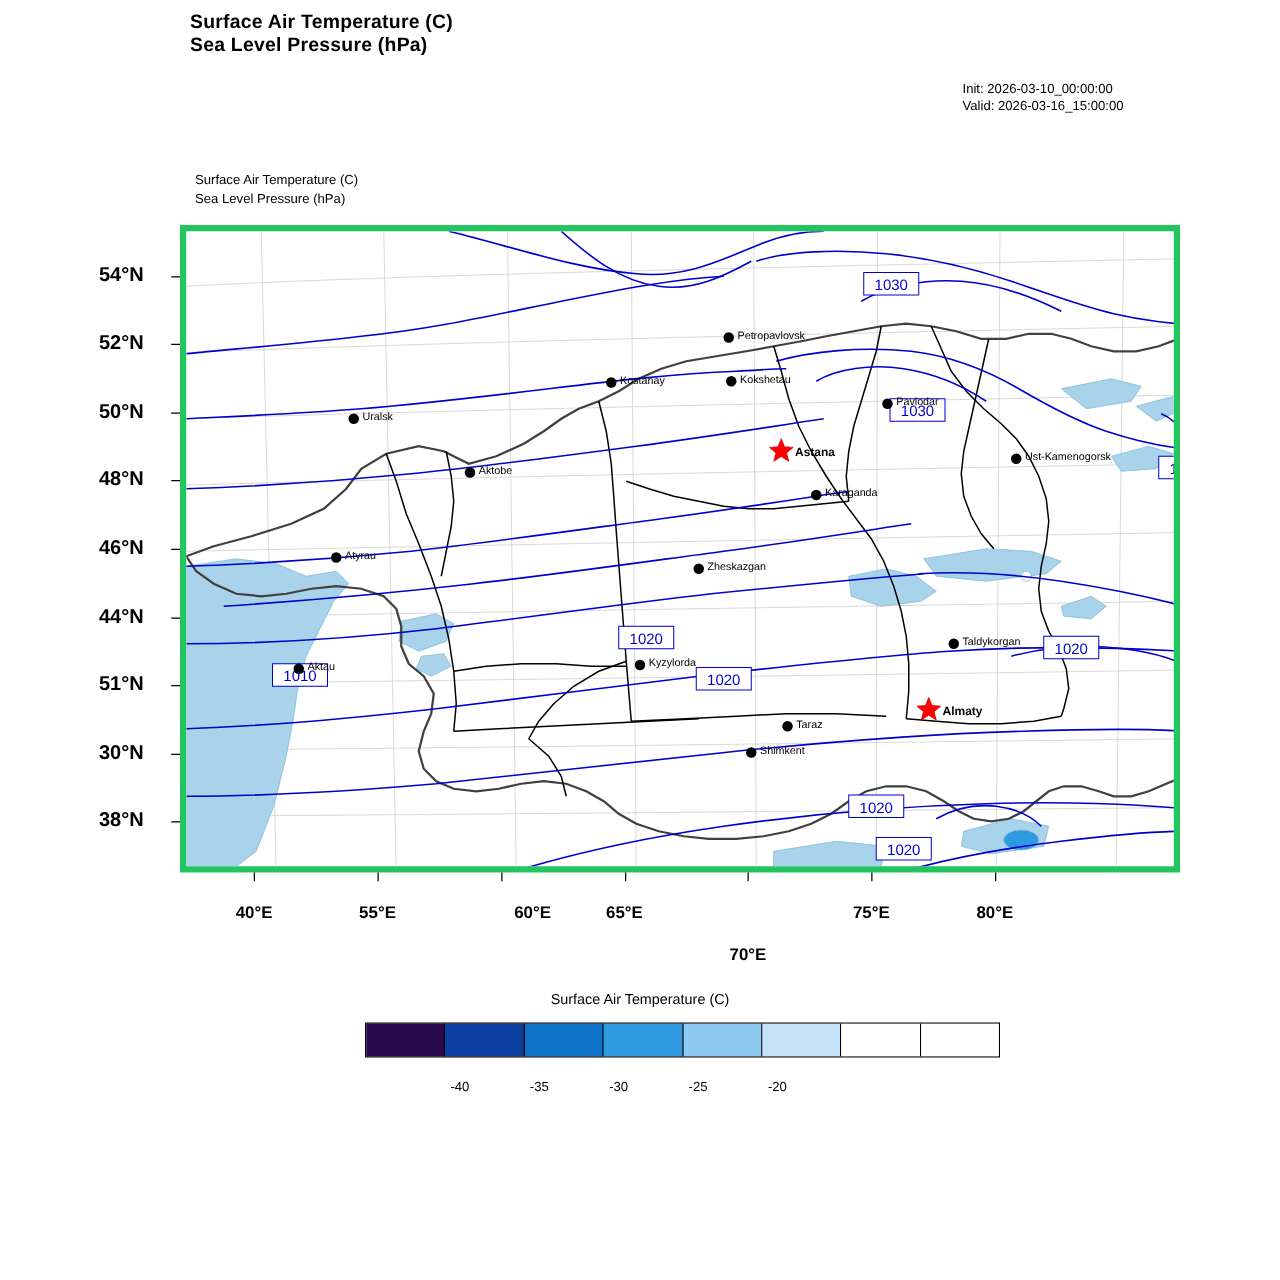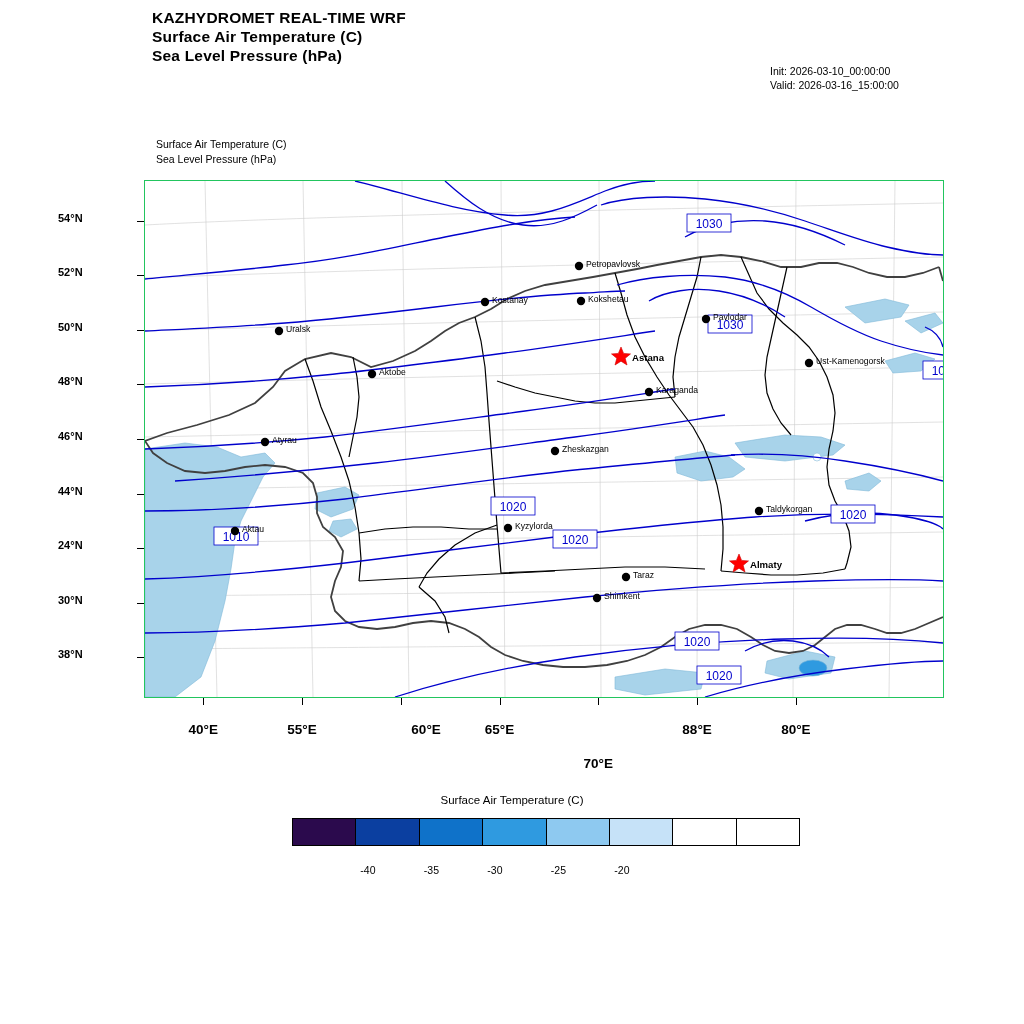--- a/index.html
+++ b/index.html
@@ -11,44 +11,43 @@
     position:relative;
     overflow:hidden;
   }
   .title-block{position:absolute;left:152px;top:8px;}
   .title-line{font-size:15.5px;font-weight:bold;line-height:19px;letter-spacing:0.2px;}
   .init-block{position:absolute;left:770px;top:64px;font-size:10.5px;line-height:14px;}
   .sub-block{position:absolute;left:156px;top:137px;font-size:10.5px;line-height:15px;}
 
   .map-frame{
     position:absolute;left:144px;top:180px;width:800px;height:518px;
-    border:1px solid #22c55e;box-sizing:border-box;background:#fff;overflow:hidden;
+    border:5px solid #22c55e;box-sizing:border-box;background:#fff;overflow:hidden;
   }
   .map-svg{position:absolute;left:0;top:0;}
 
-  .lat-label{position:absolute;font-size:11px;font-weight:bold;text-align:left;width:78px;}
+  .lat-label{position:absolute;font-size:16px;font-weight:bold;text-align:center;width:78px;}
   .lon-label{position:absolute;font-size:13.5px;font-weight:bold;text-align:center;width:80px;}
 
   .cb-title{position:absolute;left:0;top:794px;width:1024px;text-align:center;font-size:11.5px;}
   .colorbar{position:absolute;left:292px;top:818px;width:508px;height:28px;border:1px solid #000;box-sizing:border-box;display:flex;}
   .cb-cell{flex:1 1 0;height:100%;}
   .cb-ticks{position:absolute;left:292px;top:848px;width:508px;height:30px;}
   .cb-tick{position:absolute;font-size:10.5px;text-align:right;width:40px;top:16px;}
 
   .city-dot{fill:#000;}
   .city-star{fill:#ff0000;stroke:#d00000;stroke-width:0.6;}
   .city-text{font-family:"Liberation Sans", sans-serif;font-size:8.6px;fill:#000;}
   .city-text-cap{font-family:"Liberation Sans", sans-serif;font-size:9.6px;font-weight:bold;fill:#000;}
   .iso-label{font-family:"Liberation Sans", sans-serif;font-size:12px;fill:#0000cc;font-weight:normal;}
 </style>
 </head>
 <body>
 
 <div class="title-block">
-  <div class="title-line">KAZHYDROMET REAL-TIME WRF</div>
   <div class="title-line">Surface Air Temperature  (C)</div>
   <div class="title-line">Sea Level Pressure  (hPa)</div>
 </div>
 
 <div class="init-block">
   <div>Init: 2026-03-10_00:00:00</div>
   <div>Valid: 2026-03-16_15:00:00</div>
 </div>
 
 <div class="sub-block">
@@ -253,21 +252,21 @@
         </g>
     </g>
   </svg>
 </div>
 
 <div id="lat-labels">
     <div class="lat-label" style="left: 58px; top: 648.105px;">38°N</div>
     <div style="position: absolute; width: 7px; height: 1px; background: rgb(0, 0, 0); left: 137px; top: 657.105px;"></div>
     <div class="lat-label" style="left: 58px; top: 593.579px;">30°N</div>
     <div style="position: absolute; width: 7px; height: 1px; background: rgb(0, 0, 0); left: 137px; top: 602.579px;"></div>
-    <div class="lat-label" style="left: 58px; top: 539.053px;">24°N</div>
+    <div class="lat-label" style="left: 58px; top: 539.053px;">51°N</div>
     <div style="position: absolute; width: 7px; height: 1px; background: rgb(0, 0, 0); left: 137px; top: 548.053px;"></div>
     <div class="lat-label" style="left: 58px; top: 484.526px;">44°N</div>
     <div style="position: absolute; width: 7px; height: 1px; background: rgb(0, 0, 0); left: 137px; top: 493.526px;"></div>
     <div class="lat-label" style="left: 58px; top: 430px;">46°N</div>
     <div style="position: absolute; width: 7px; height: 1px; background: rgb(0, 0, 0); left: 137px; top: 439px;"></div>
     <div class="lat-label" style="left: 58px; top: 375.474px;">48°N</div>
     <div style="position: absolute; width: 7px; height: 1px; background: rgb(0, 0, 0); left: 137px; top: 384.474px;"></div>
     <div class="lat-label" style="left: 58px; top: 320.947px;">50°N</div>
     <div style="position: absolute; width: 7px; height: 1px; background: rgb(0, 0, 0); left: 137px; top: 329.947px;"></div>
     <div class="lat-label" style="left: 58px; top: 266.421px;">52°N</div>
@@ -279,21 +278,21 @@
     <div class="lon-label" style="left: 163.259px; top: 722px;">40°E</div>
     <div style="position: absolute; width: 1px; height: 7px; background: rgb(0, 0, 0); left: 203.259px; top: 698px;"></div>
     <div class="lon-label" style="left: 262.025px; top: 722px;">55°E</div>
     <div style="position: absolute; width: 1px; height: 7px; background: rgb(0, 0, 0); left: 302.025px; top: 698px;"></div>
     <div class="lon-label" style="left: 360.79px; top: 722px; text-align: right;">60°E</div>
     <div style="position: absolute; width: 1px; height: 7px; background: rgb(0, 0, 0); left: 400.79px; top: 698px;"></div>
     <div class="lon-label" style="left: 459.556px; top: 722px;">65°E</div>
     <div style="position: absolute; width: 1px; height: 7px; background: rgb(0, 0, 0); left: 499.556px; top: 698px;"></div>
     <div class="lon-label" style="left: 558.321px; top: 722px; margin-top: 34px;">70°E</div>
     <div style="position: absolute; width: 1px; height: 7px; background: rgb(0, 0, 0); left: 598.321px; top: 698px;"></div>
-    <div class="lon-label" style="left: 657.086px; top: 722px;">88°E</div>
+    <div class="lon-label" style="left: 657.086px; top: 722px;">75°E</div>
     <div style="position: absolute; width: 1px; height: 7px; background: rgb(0, 0, 0); left: 697.086px; top: 698px;"></div>
     <div class="lon-label" style="left: 755.852px; top: 722px;">80°E</div>
     <div style="position: absolute; width: 1px; height: 7px; background: rgb(0, 0, 0); left: 795.852px; top: 698px;"></div>
   </div>
 
 <div class="cb-title">Surface Air Temperature (C)</div>
 <div class="colorbar" id="colorbar">
     <div class="cb-cell" style="background: rgb(43, 10, 77); border-right: 1px solid rgb(0, 0, 0);"></div>
     <div class="cb-cell" style="background: rgb(11, 63, 160); border-right: 1px solid rgb(0, 0, 0);"></div>
     <div class="cb-cell" style="background: rgb(15, 114, 201); border-right: 1px solid rgb(0, 0, 0);"></div>

